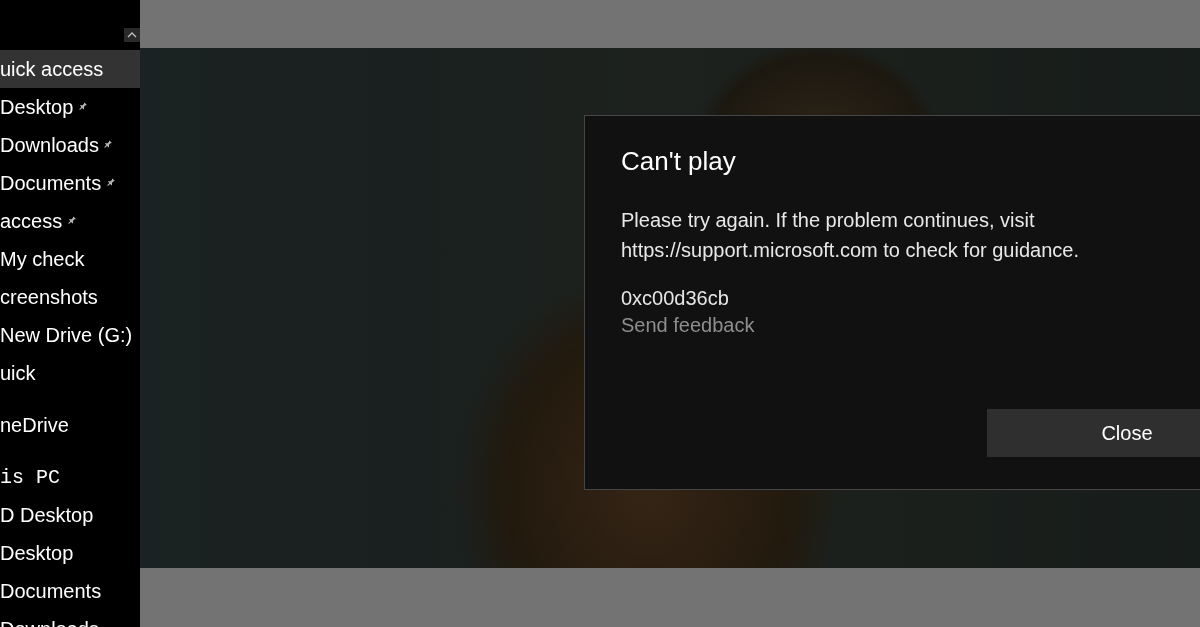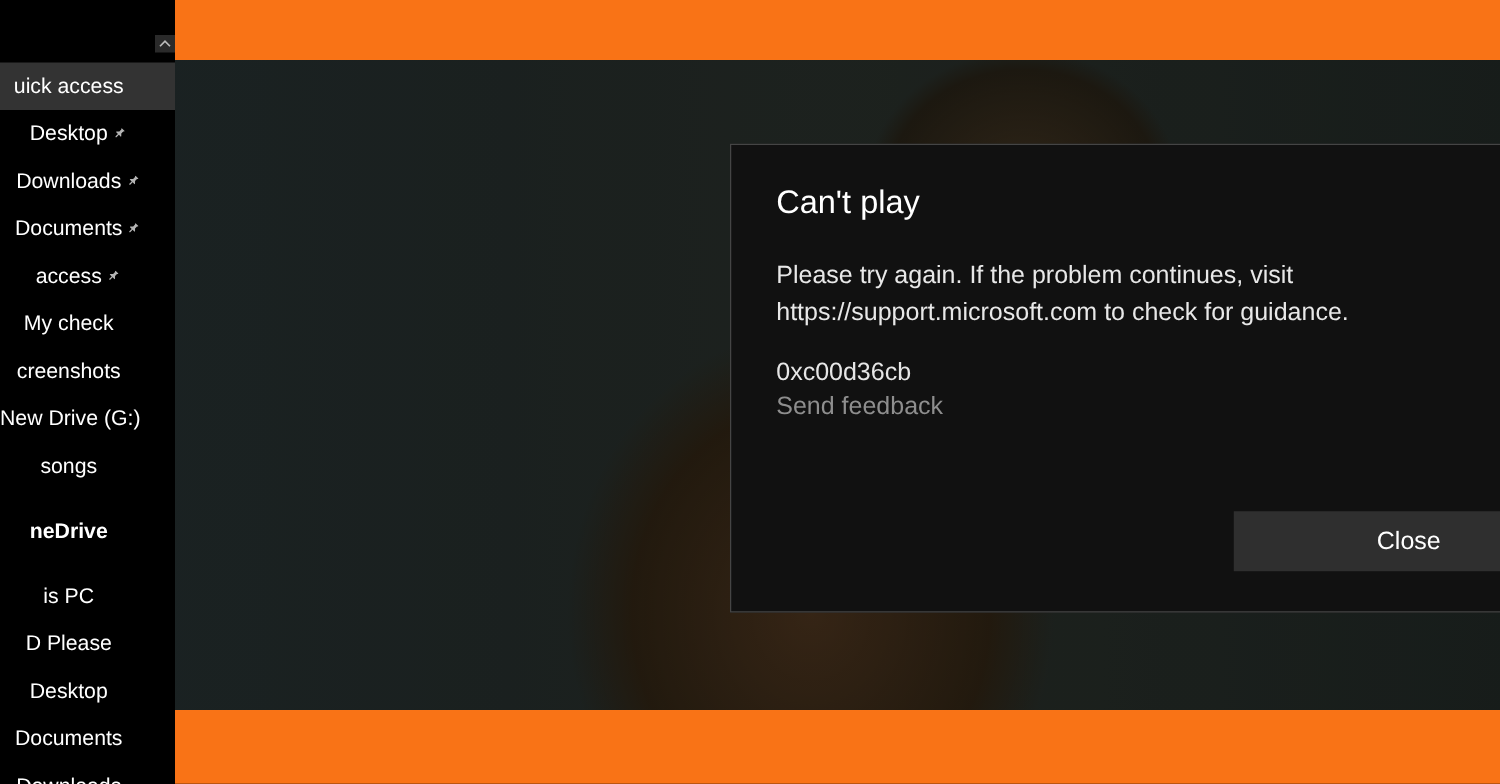--- a/index.html
+++ b/index.html
@@ -41,24 +41,24 @@
     position: absolute;
     top: 50px;
     left: 0;
     right: 0;
   }
 
   .nav-item {
     height: 38px;
     display: flex;
     align-items: center;
-    justify-content: center;
+    justify-content: flex-start;
     padding-right: 12px;
     box-sizing: border-box;
-    font-size: 17px;
+    font-size: 20px;
     color: #fff;
     white-space: nowrap;
     overflow: hidden;
     cursor: default;
   }
   .nav-item.selected { background: #333333; }
   .pin-icon {
     display: inline-flex;
     align-items: center;
     justify-content: center;
@@ -68,21 +68,21 @@
   }
   .pin-icon svg { width: 13px; height: 13px; transform: rotate(45deg); }
 
   
   .content {
     position: absolute;
     left: 140px;
     top: 0;
     right: 0;
     bottom: 0;
-    background: #f97316;
+    background: #737373;
   }
 
   
   .video-scene {
     position: absolute;
     left: 0;
     top: 48px;
     right: 0;
     height: 520px;
     background:
@@ -212,45 +212,45 @@
   </div>
       <div class="nav-item">
     <span class="nav-label">New Drive (G:)</span>
     <span class="pin-icon" style="visibility: hidden;">
       <svg viewBox="0 0 24 24">
             <path fill="currentColor" d="M14 4l-1 1v4l3 3v1h-4v5l-1 1-1-1v-5H6v-1l3-3V5l-1-1V3h6z"></path>
           </svg>
     </span>
   </div>
       <div class="nav-item">
-    <span class="nav-label">songs</span>
-    <span class="pin-icon" style="visibility: hidden;">
-      <svg viewBox="0 0 24 24">
-            <path fill="currentColor" d="M14 4l-1 1v4l3 3v1h-4v5l-1 1-1-1v-5H6v-1l3-3V5l-1-1V3h6z"></path>
-          </svg>
-    </span>
-  </div>
-      <div class="nav-item" style="margin-top: 14px; font-weight: bold;">
+    <span class="nav-label">uick</span>
+    <span class="pin-icon" style="visibility: hidden;">
+      <svg viewBox="0 0 24 24">
+            <path fill="currentColor" d="M14 4l-1 1v4l3 3v1h-4v5l-1 1-1-1v-5H6v-1l3-3V5l-1-1V3h6z"></path>
+          </svg>
+    </span>
+  </div>
+      <div class="nav-item" style="margin-top: 14px;">
     <span class="nav-label">neDrive</span>
     <span class="pin-icon" style="visibility: hidden;">
       <svg viewBox="0 0 24 24">
             <path fill="currentColor" d="M14 4l-1 1v4l3 3v1h-4v5l-1 1-1-1v-5H6v-1l3-3V5l-1-1V3h6z"></path>
           </svg>
     </span>
   </div>
-      <div class="nav-item" style="margin-top: 14px;">
+      <div class="nav-item" style="margin-top: 14px; font-family: Liberation Mono, monospace;">
     <span class="nav-label">is PC</span>
     <span class="pin-icon" style="visibility: hidden;">
       <svg viewBox="0 0 24 24">
             <path fill="currentColor" d="M14 4l-1 1v4l3 3v1h-4v5l-1 1-1-1v-5H6v-1l3-3V5l-1-1V3h6z"></path>
           </svg>
     </span>
   </div>
       <div class="nav-item">
-    <span class="nav-label">D Please</span>
+    <span class="nav-label">D Desktop</span>
     <span class="pin-icon" style="visibility: hidden;">
       <svg viewBox="0 0 24 24">
             <path fill="currentColor" d="M14 4l-1 1v4l3 3v1h-4v5l-1 1-1-1v-5H6v-1l3-3V5l-1-1V3h6z"></path>
           </svg>
     </span>
   </div>
       <div class="nav-item">
     <span class="nav-label">Desktop</span>
     <span class="pin-icon" style="visibility: hidden;">
       <svg viewBox="0 0 24 24">

